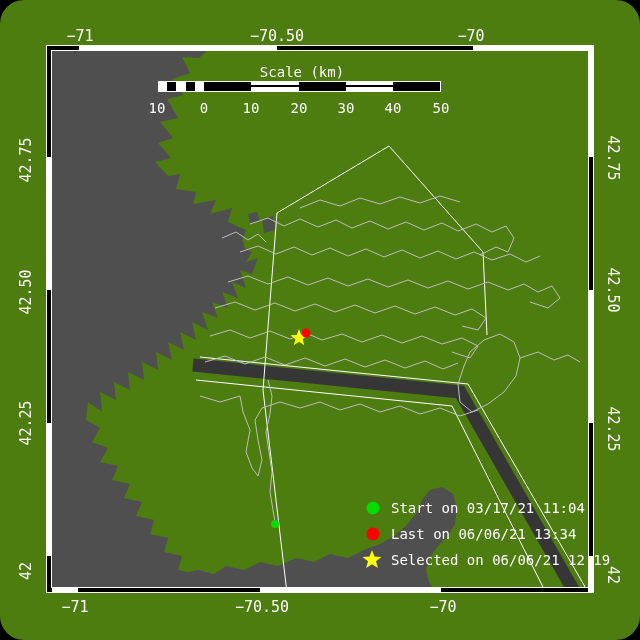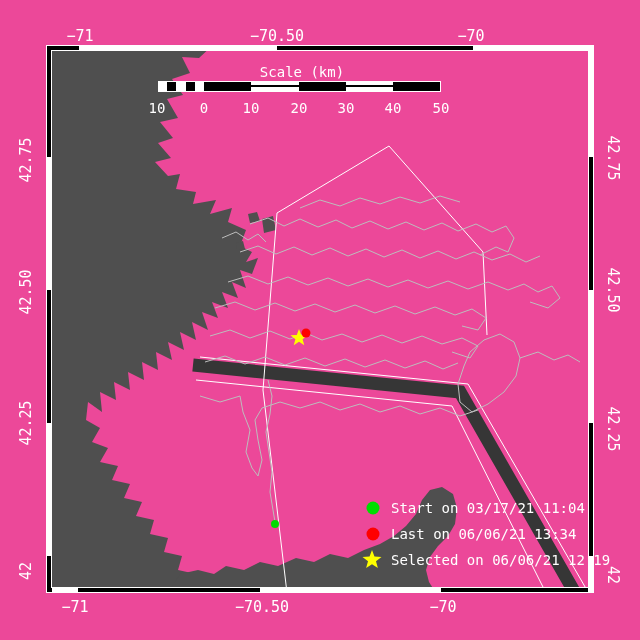--- a/index.html
+++ b/index.html
@@ -1,17 +1,17 @@
 <!DOCTYPE html>
 <html><head>
 <meta charset="utf-8">
 <style>
   html,body{margin:0;padding:0;background:#000;}
-  .fig{position:relative;width:640px;height:640px;background:#ec4899;overflow:hidden;
-       font-family:"DejaVu Sans Mono",monospace;}
+  .fig{position:relative;width:640px;height:640px;background:#4d7c0f;overflow:hidden;
+       font-family:"DejaVu Sans Mono",monospace;border-radius:24px;}
   svg{position:absolute;left:0;top:0;}
   text{fill:#ffffff;font-family:"DejaVu Sans Mono",monospace;}
   .axis-label{font-size:15px;}
   .tick-label{font-size:14px;}
   .legend-label{font-size:14px;}
   .scale-title{font-size:14px;}
 </style>
 </head>
 <body>
 

